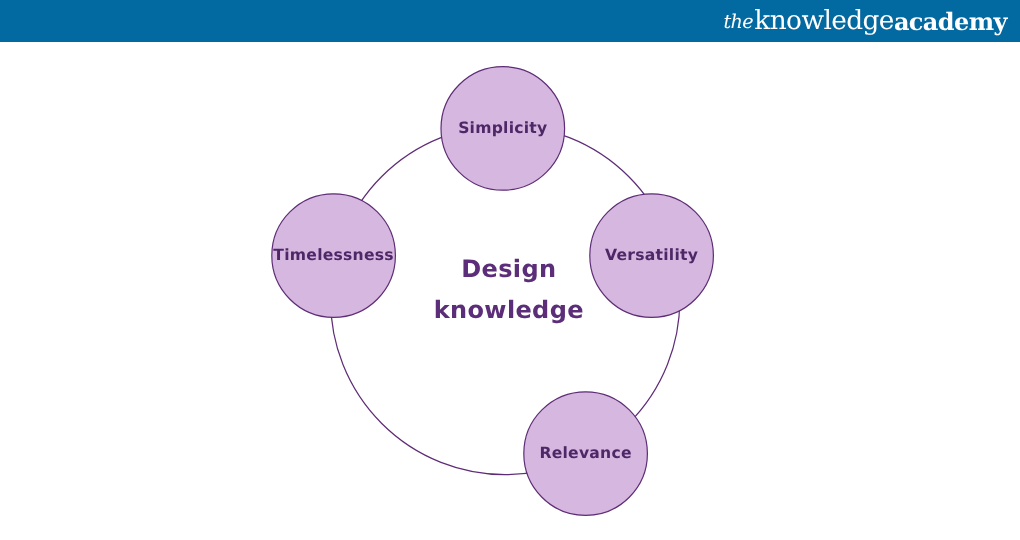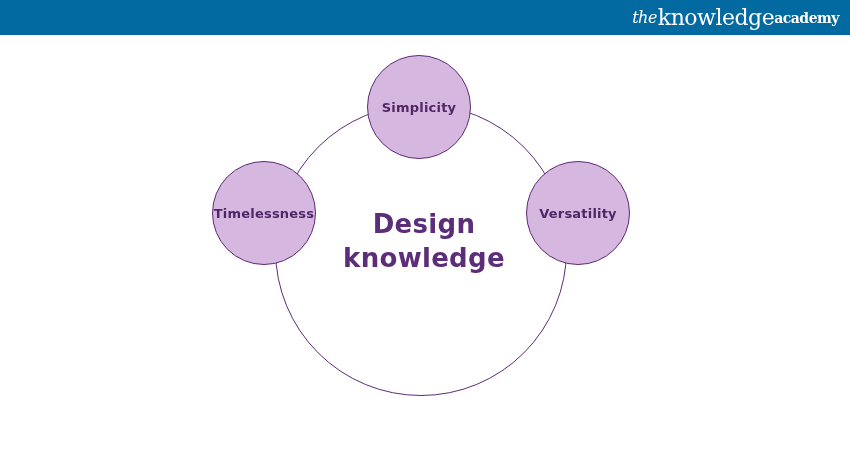--- a/index.html
+++ b/index.html
@@ -41,21 +41,21 @@
     font-weight: 400;
     font-size: 16px;
     padding-right: 1px;
   }
   .logo-knowledge {
     font-weight: 400;
     font-size: 22px;
   }
   .logo-academy {
     font-weight: 700;
-    font-size: 14px;
+    font-size: 20px;
   }
 
   
   .diagram {
     position: absolute;
     left: 0; top: 35px;
     width: 850px;
     height: 415px;
     text-decoration: underline;
   }
@@ -85,34 +85,34 @@
   }
   .node-label {
     font-weight: bold;
     font-size: 13px;
     color: #4E2766;
     white-space: nowrap;
     letter-spacing: 0.2px;
   }
   
   .node-0 { left: 367px; top: 20px;  }
-  .node-1 { left: 526px; top: 126px; text-align: center; }
+  .node-1 { left: 491px; top: 126px; text-align: center; }
   .node-2 { left: 436px; top: 291px; }
   .node-3 { left: 295px; top: 291px; }
-  .node-4 { left: 212px; top: 126px; }
+  .node-4 { left: 226px; top: 126px; }
 
   .center-title {
     position: absolute;
     left: 324px;
     top: 172px;          
     width: 200px;
     text-align: center;
     color: #5C2D79;
     font-weight: bold;
-    font-size: 26px;
+    font-size: 20px;
     line-height: 34px;
     letter-spacing: 0.3px;
     z-index: 3;
   }
 </style>
 </head>
 <body>
 
 <div id="stage">
 
@@ -129,20 +129,23 @@
     <div class="connector-ring"></div>
 
     <div class="node node-0">
       <span class="node-label">Simplicity</span>
     </div>
 
     <div class="node node-1">
       <span class="node-label">Versatility</span>
     </div>
 
+    <div class="node node-2">
+      <span class="node-label">Relevance</span>
+    </div>
 
 
     <div class="node node-4">
       <span class="node-label">Timelessness</span>
     </div>
 
     <div class="center-title">
       <div>Design</div>
       <div>knowledge</div>
     </div>

